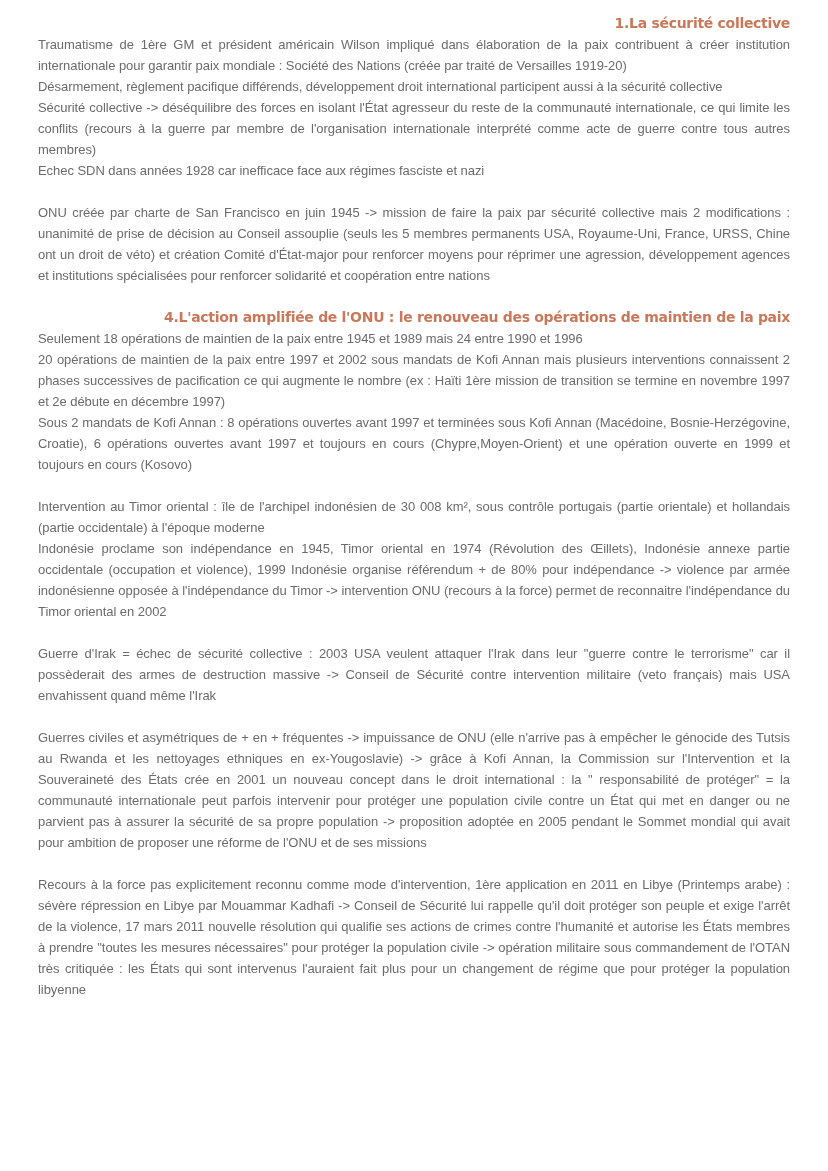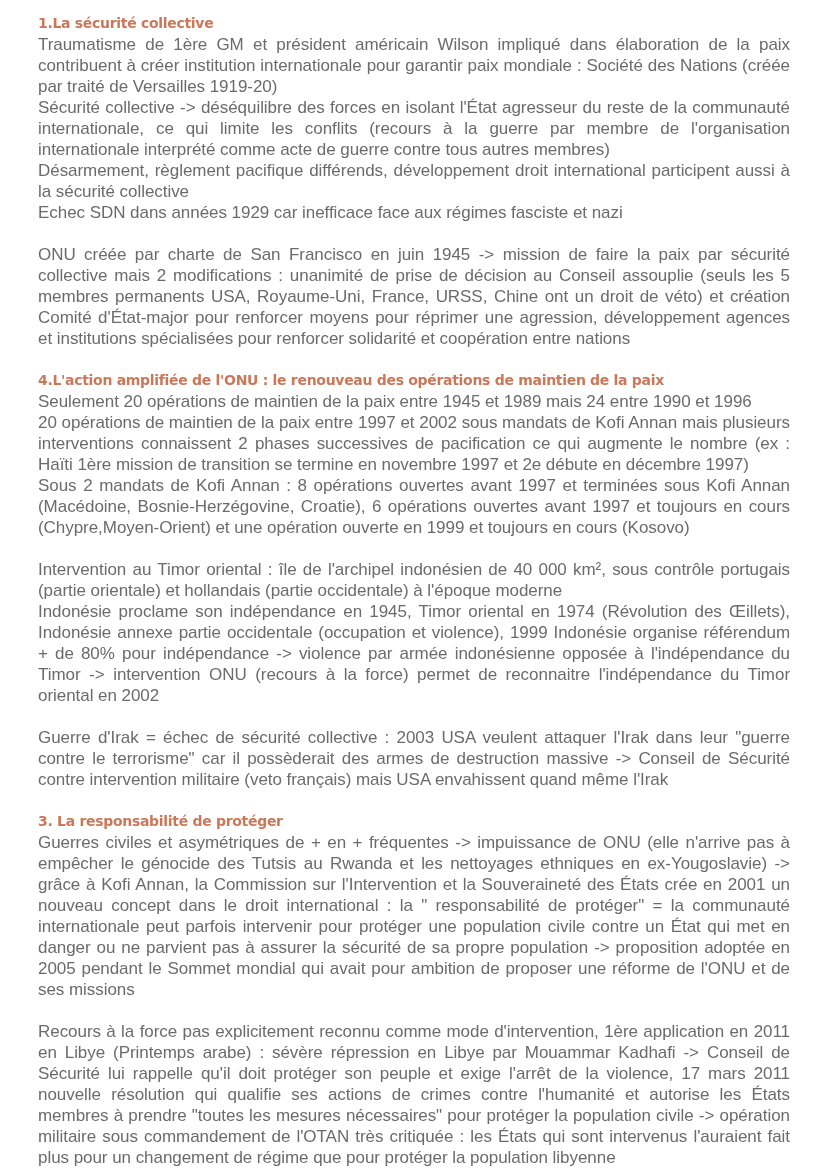--- a/index.html
+++ b/index.html
@@ -20,65 +20,65 @@
       width: 752px;
     }
     .heading {
       font-family: "DejaVu Sans", sans-serif;
       font-weight: bold;
       color: #c9785a;
       font-size: 14px;
       line-height: 21px;
       margin: 0;
       letter-spacing: -0.3px;
+      text-align: right;
     }
     .para {
       font-family: "Liberation Sans", sans-serif;
       color: #6b6b6b;
-      font-size: 17px;
+      font-size: 13px;
       line-height: 21px;
       margin: 0;
       text-align: justify;
       letter-spacing: -0.05px;
     }
     .gap {
       height: 21px;
     }
   </style>
 </head>
 <body>
 
 <div class="page">
 
   <section>
     <h2 class="heading">1.La sécurité collective</h2>
     <p class="para">Traumatisme de 1ère GM et président américain Wilson impliqué dans élaboration de la paix contribuent à créer institution internationale pour garantir paix mondiale : Société des Nations (créée par traité de Versailles 1919-20)</p>
+    <p class="para">Désarmement, règlement pacifique différends, développement droit international participent aussi à la sécurité collective</p>
     <p class="para">Sécurité collective -&gt; déséquilibre des forces en isolant l'État agresseur du reste de la communauté internationale, ce qui limite les conflits (recours à la guerre par membre de l'organisation internationale interprété comme acte de guerre contre tous autres membres)</p>
-    <p class="para">Désarmement, règlement pacifique différends, développement droit international participent aussi à la sécurité collective</p>
-    <p class="para">Echec SDN dans années 1929 car inefficace face aux régimes fasciste et nazi</p>
+    <p class="para">Echec SDN dans années 1928 car inefficace face aux régimes fasciste et nazi</p>
     <div class="gap"></div>
     <p class="para">ONU créée par charte de San Francisco en juin 1945 -&gt; mission de faire la paix par sécurité collective mais 2 modifications : unanimité de prise de décision au Conseil assouplie (seuls les 5 membres permanents USA, Royaume-Uni, France, URSS, Chine ont un droit de véto) et création Comité d'État-major pour renforcer moyens pour réprimer une agression, développement agences et institutions spécialisées pour renforcer solidarité et coopération entre nations</p>
   </section>
 
   <div class="gap"></div>
 
   <section>
     <h2 class="heading">4.L'action amplifiée de l'ONU : le renouveau des opérations de maintien de la paix</h2>
-    <p class="para">Seulement 20 opérations de maintien de la paix entre 1945 et 1989 mais 24 entre 1990 et 1996</p>
+    <p class="para">Seulement 18 opérations de maintien de la paix entre 1945 et 1989 mais 24 entre 1990 et 1996</p>
     <p class="para">20 opérations de maintien de la paix entre 1997 et 2002 sous mandats de Kofi Annan mais plusieurs interventions connaissent 2 phases successives de pacification ce qui augmente le nombre (ex : Haïti 1ère mission de transition se termine en novembre 1997 et 2e débute en décembre 1997)</p>
     <p class="para">Sous 2 mandats de Kofi Annan : 8 opérations ouvertes avant 1997 et terminées sous Kofi Annan (Macédoine, Bosnie-Herzégovine, Croatie), 6 opérations ouvertes avant 1997 et toujours en cours (Chypre,Moyen-Orient) et une opération ouverte en 1999 et toujours en cours (Kosovo)</p>
     <div class="gap"></div>
-    <p class="para">Intervention au Timor oriental : île de l'archipel indonésien de 40 000 km², sous contrôle portugais (partie orientale) et hollandais (partie occidentale) à l'époque moderne</p>
+    <p class="para">Intervention au Timor oriental : île de l'archipel indonésien de 30 008 km², sous contrôle portugais (partie orientale) et hollandais (partie occidentale) à l'époque moderne</p>
     <p class="para">Indonésie proclame son indépendance en 1945, Timor oriental en 1974 (Révolution des Œillets), Indonésie annexe partie occidentale (occupation et violence), 1999 Indonésie organise référendum + de 80% pour indépendance -&gt; violence par armée indonésienne opposée à l'indépendance du Timor -&gt; intervention ONU (recours à la force) permet de reconnaitre l'indépendance du Timor oriental en 2002</p>
     <div class="gap"></div>
     <p class="para">Guerre d'Irak = échec de sécurité collective : 2003 USA veulent attaquer l'Irak dans leur "guerre contre le terrorisme" car il possèderait des armes de destruction massive -&gt; Conseil de Sécurité contre intervention militaire (veto français) mais USA envahissent quand même l'Irak</p>
   </section>
 
   <div class="gap"></div>
 
   <section>
-    <h2 class="heading">3. La responsabilité de protéger</h2>
     <p class="para">Guerres civiles et asymétriques de + en + fréquentes -&gt; impuissance de ONU (elle n'arrive pas à empêcher le génocide des Tutsis au Rwanda et les nettoyages ethniques en ex-Yougoslavie) -&gt; grâce à Kofi Annan, la Commission sur l'Intervention et la Souveraineté des États crée en 2001 un nouveau concept dans le droit international : la " responsabilité de protéger" =  la communauté internationale peut parfois intervenir pour protéger une population civile contre un État qui met en danger ou ne parvient pas à assurer la sécurité de sa propre population -&gt; proposition adoptée en 2005 pendant le Sommet mondial qui avait pour ambition de proposer une réforme de l'ONU et de ses missions</p>
     <div class="gap"></div>
     <p class="para">Recours à la force pas explicitement reconnu comme mode d'intervention, 1ère application en 2011 en Libye (Printemps arabe) : sévère répression en Libye par Mouammar Kadhafi -&gt; Conseil de Sécurité lui rappelle qu'il doit protéger son peuple et exige l'arrêt de la violence, 17 mars 2011 nouvelle résolution qui qualifie ses actions de crimes contre l'humanité et autorise les États membres à prendre "toutes les mesures nécessaires" pour protéger la population civile -&gt; opération militaire sous commandement de l'OTAN très critiquée : les États qui sont intervenus l'auraient fait plus pour un changement de régime que pour protéger la population libyenne</p>
   </section>
 
 </div>
 
 </body></html>

